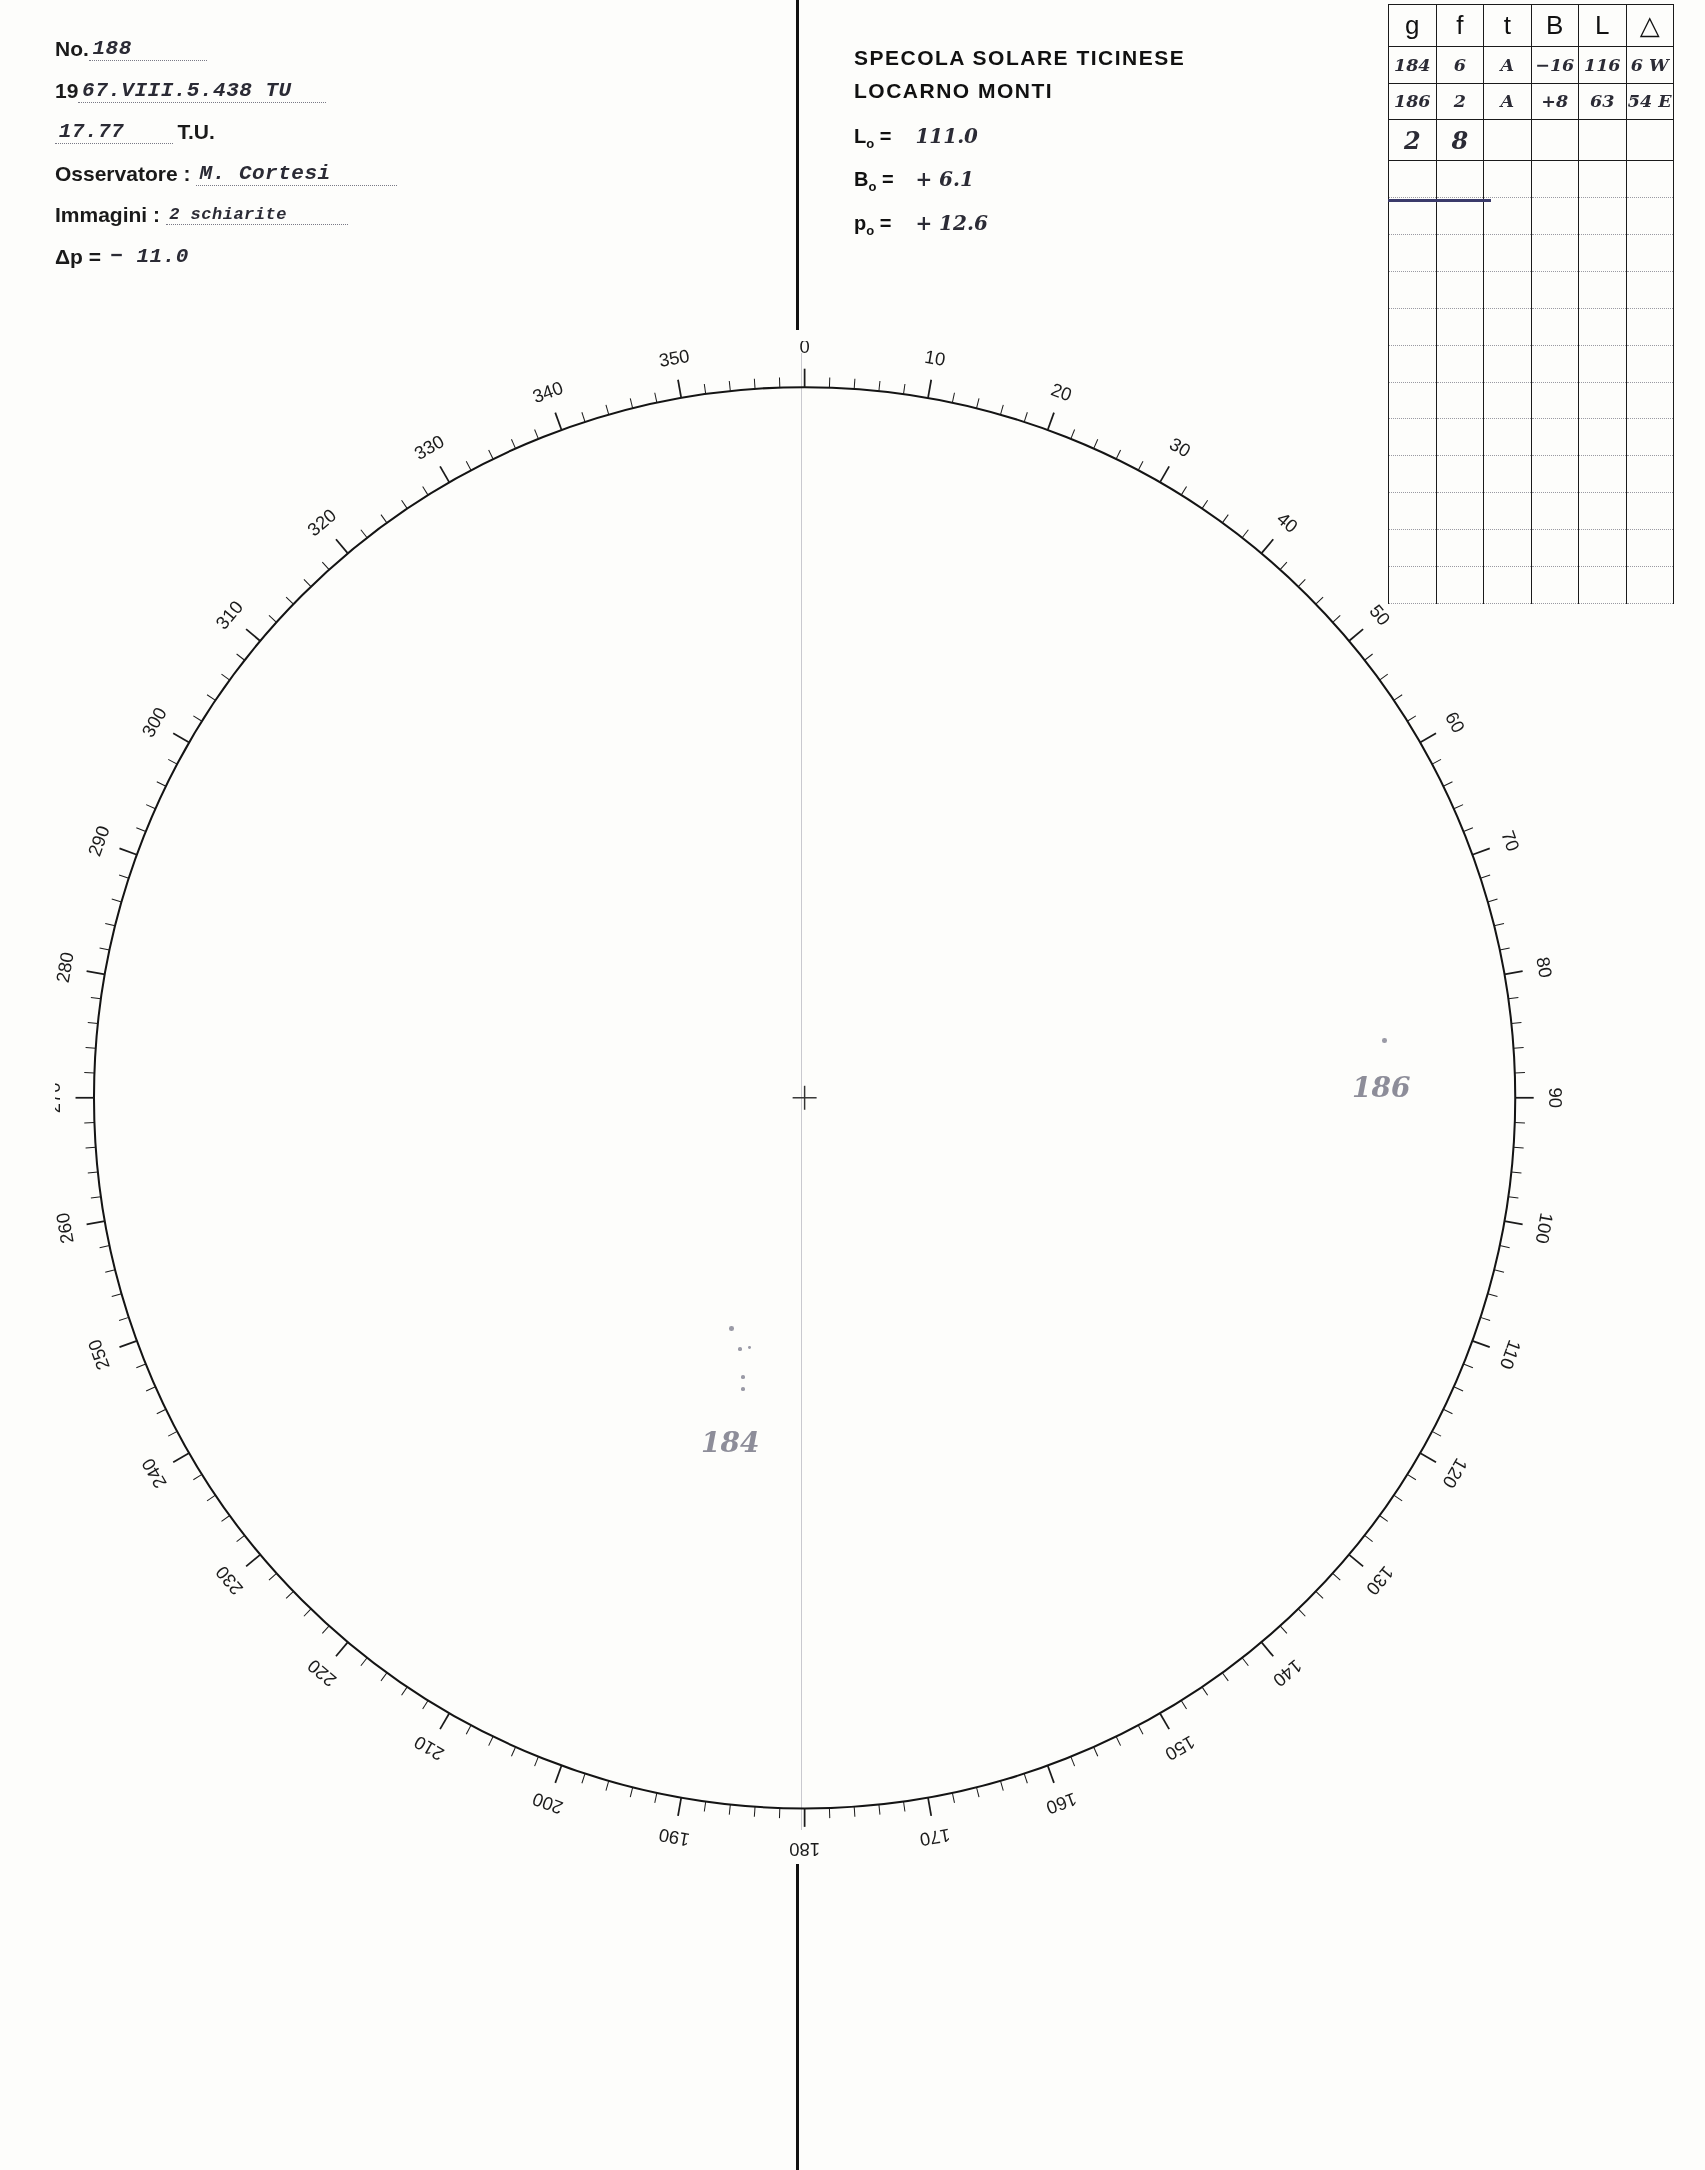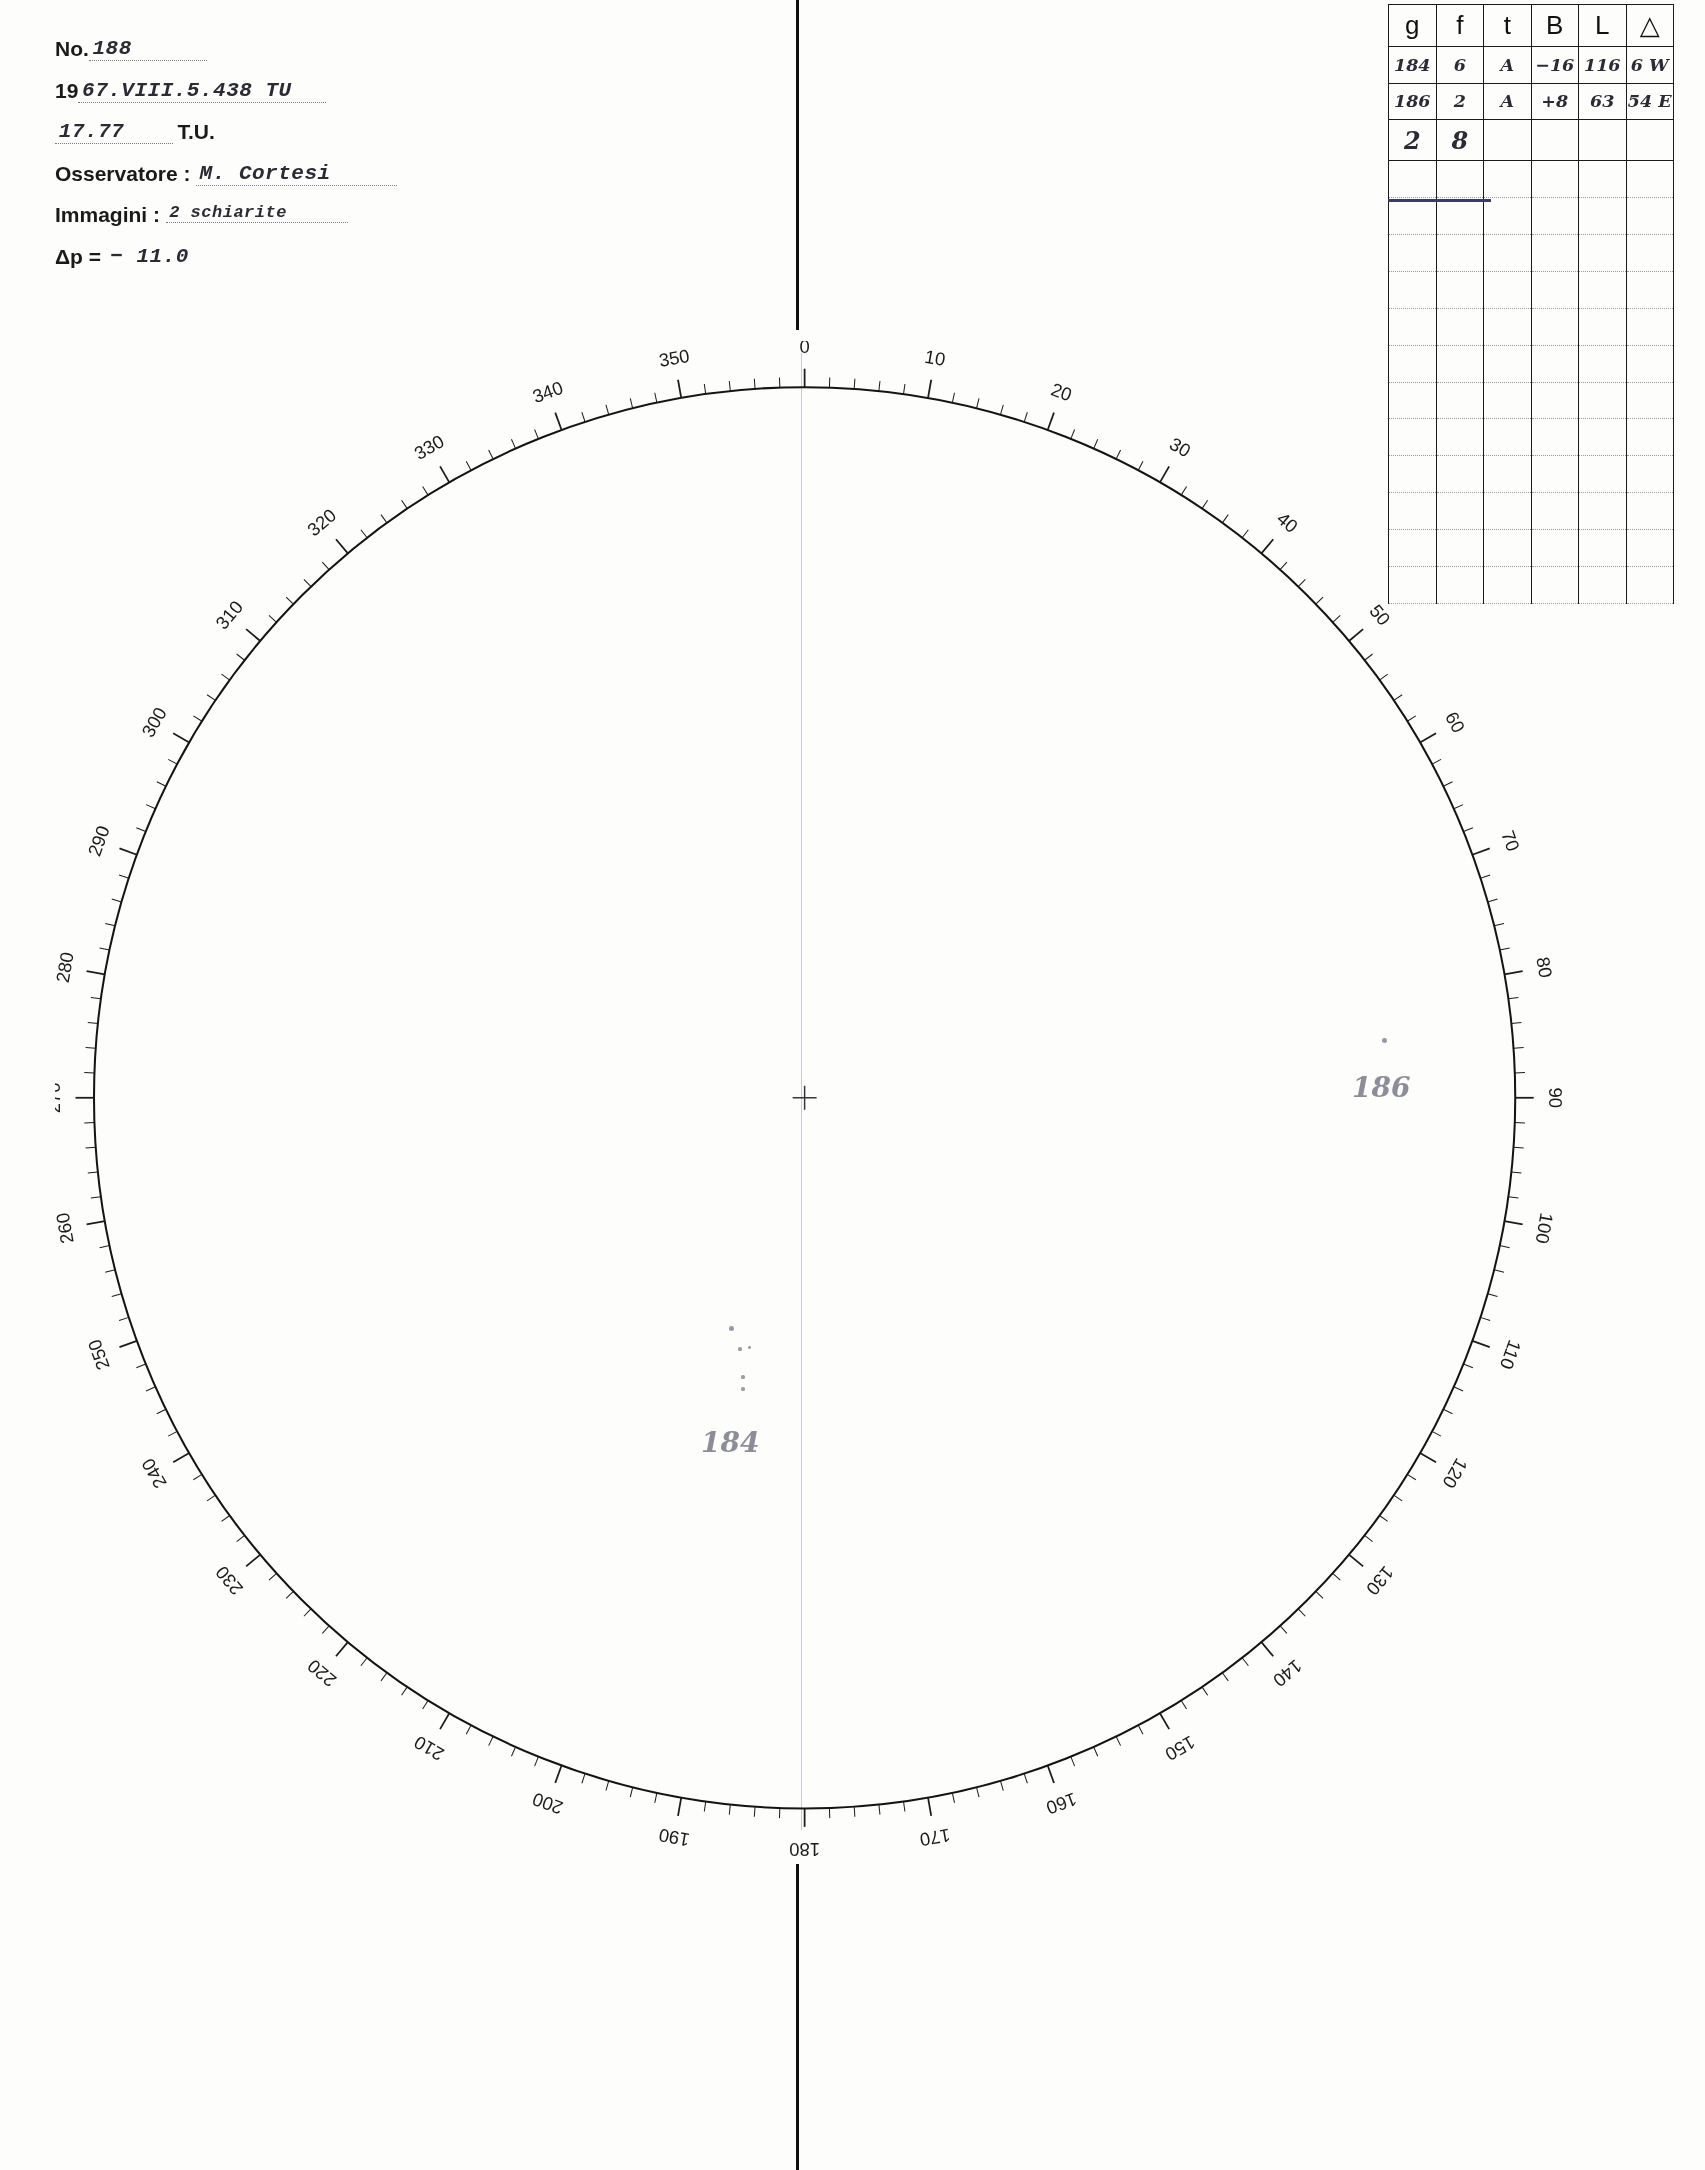--- a/index.html
+++ b/index.html
@@ -23,21 +23,21 @@
 
   
   .hdr-left {
     position: absolute;
     left: 55px;
     top: 37px;
     width: 480px;
   }
   .hdr-row {
     display: flex;
-    align-items: flex-start;
+    align-items: center;
     margin-bottom: 17.5px;
     font-size: 21px;
   }
   .lbl {
     font-family: "Liberation Sans", sans-serif;
     font-weight: 700;
     color: #1a1a1a;
     white-space: pre;
   }
   .hw {
@@ -221,20 +221,37 @@
       <span class="lbl">Immagini :</span>
       <span class="hw small" style="min-width:175px;margin-left:5.5px">2 schiarite</span>
     </div>
 
     <div class="hdr-row">
       <span class="lbl">Δp =</span>
       <span class="hw nb" style="margin-left:5.5px">− 11.0</span>
     </div>
   </div>
 
+  <div class="hdr-center">
+    <div class="inst">SPECOLA SOLARE TICINESE</div>
+    <div class="inst">LOCARNO MONTI</div>
+
+    <div class="param">
+      <span class="pname">L<sub>o</sub> =</span>
+      <span class="pval">111.0</span>
+    </div>
+    <div class="param">
+      <span class="pname">B<sub>o</sub> =</span>
+      <span class="pval">+ 6.1</span>
+    </div>
+    <div class="param">
+      <span class="pname">p<sub>o</sub> =</span>
+      <span class="pval">+ 12.6</span>
+    </div>
+  </div>
 
   <div class="vrule-top"></div>
   <div class="vrule-thin"></div>
   <div class="vrule-bottom"></div>
 
   <div class="tbl">
     <table>
       <thead>
         <tr>
           <th>g</th>

